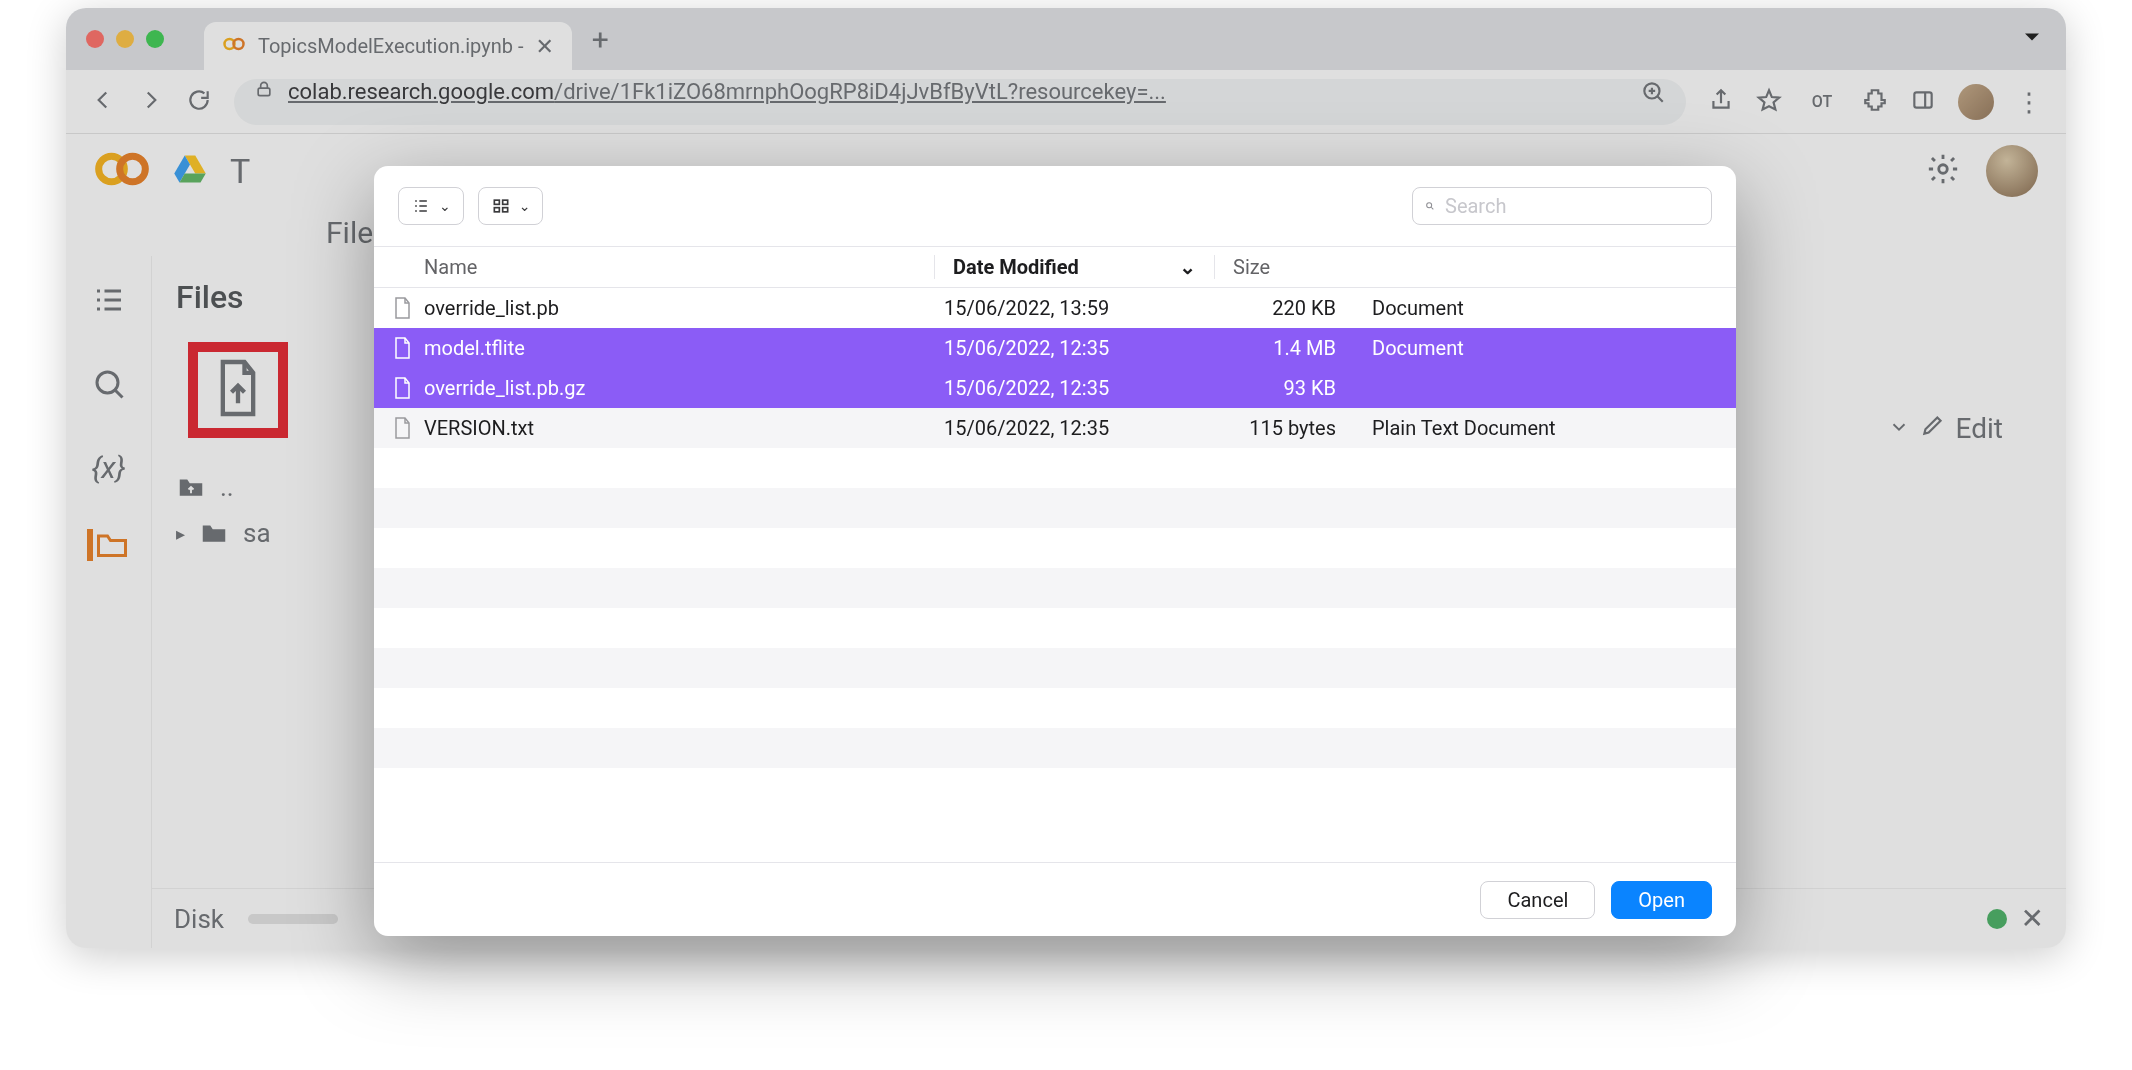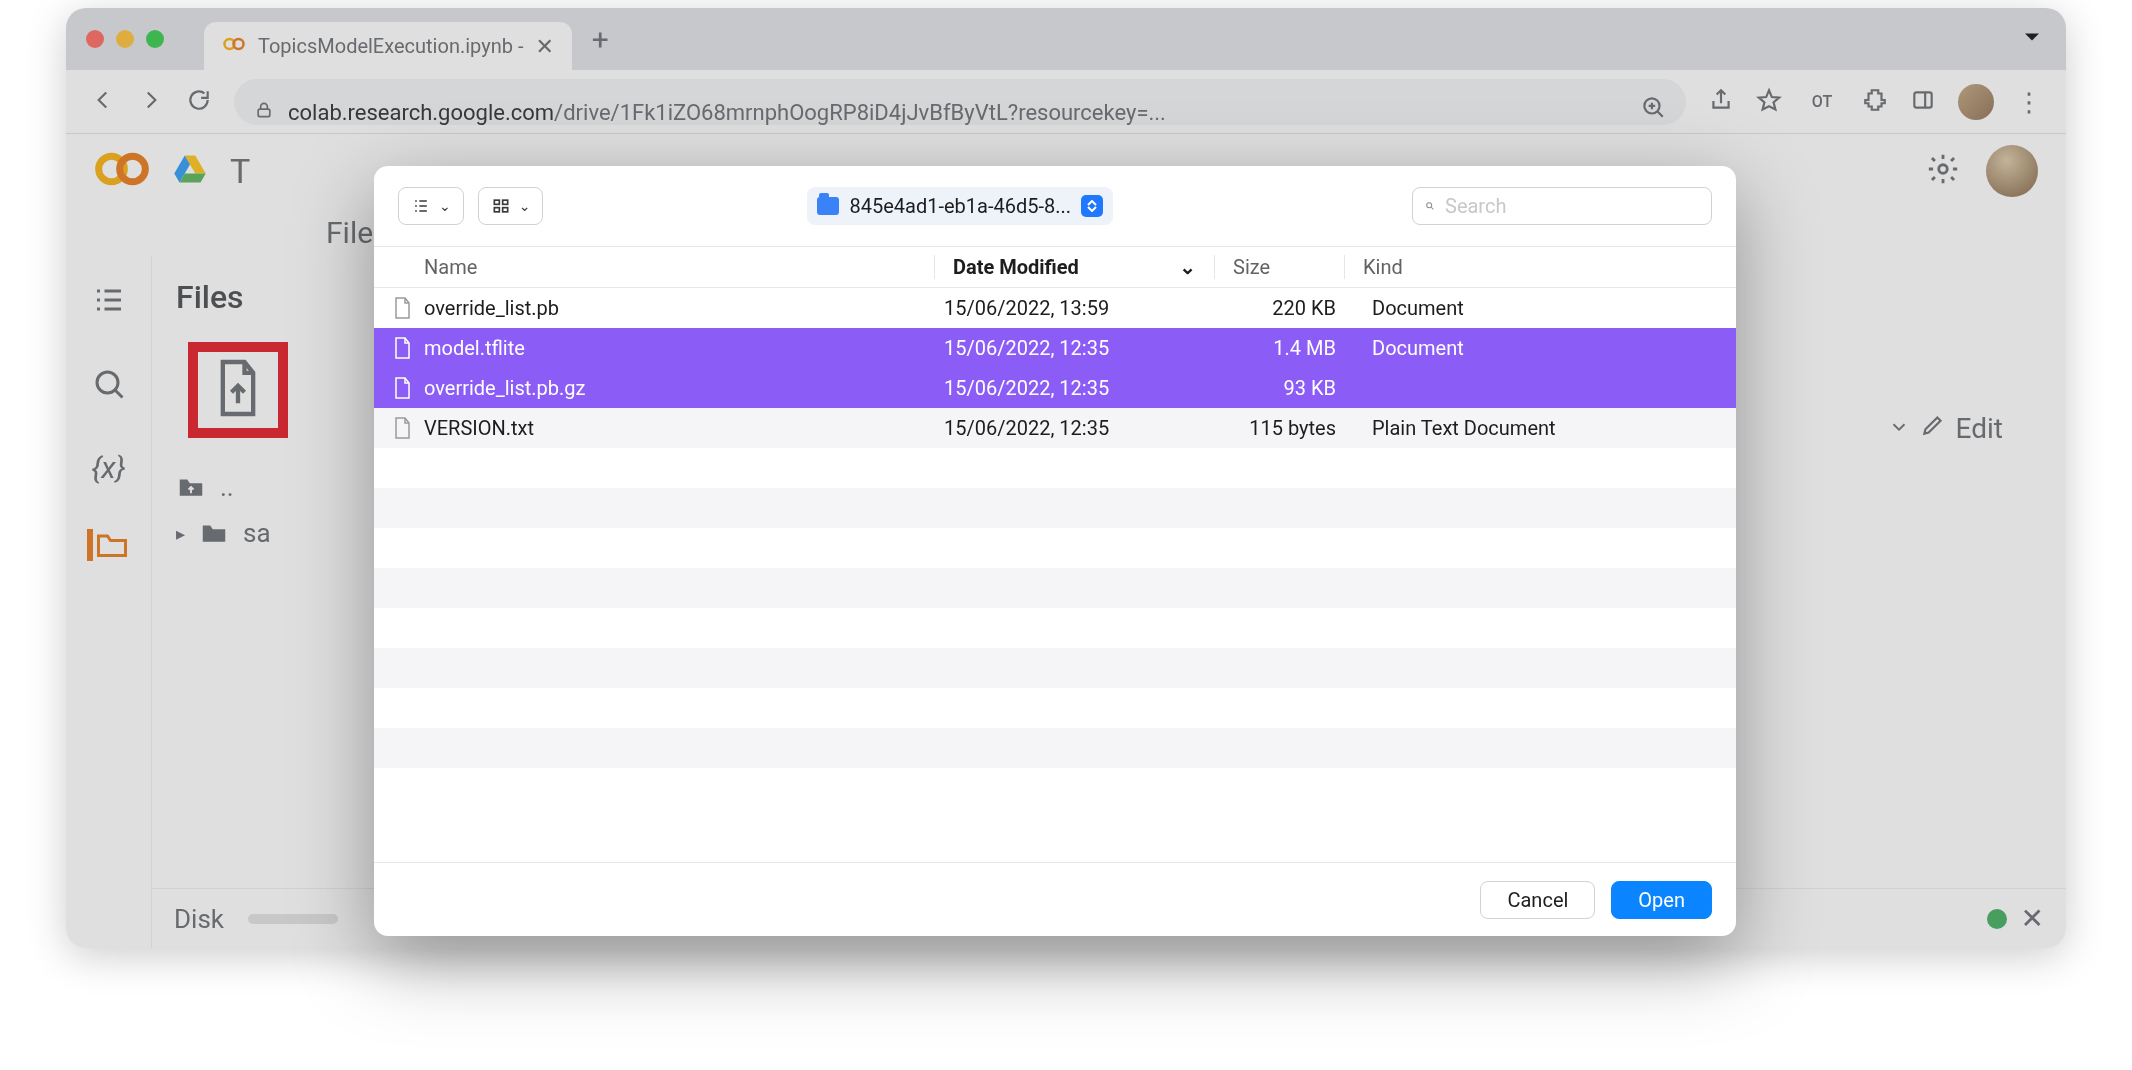--- a/index.html
+++ b/index.html
@@ -51,24 +51,25 @@
   display: flex; align-items: center;
   padding: 0 24px; gap: 22px;
   color: #5f6368;
 }
 .urlbar svg { width: 26px; height: 26px; fill: none; stroke: #5f6368; stroke-width: 2; }
 .omnibox {
   flex: 1;
   background: #f1f3f4;
   border-radius: 30px;
   height: 46px;
-  display: flex; align-items: flex-end;
+  display: flex; align-items: flex-start;
   padding: 0 20px;
   font-size: 22px;
   gap: 14px;
+  text-decoration: underline;
 }
 .omnibox .lock svg { width: 20px; height: 20px; stroke: #5f6368; }
 .omnibox .url { color: #5f6368; flex:1; overflow:hidden; white-space:nowrap; }
 .omnibox .url .dark { color: #202124; }
 .omnibox .zoom, .urlbar .share, .urlbar .star, .urlbar .ext, .urlbar .panel { color:#5f6368; }
 .ot-chip { width:36px; height:36px; border-radius:50%; display:flex; align-items:center; justify-content:center; font-size:16px; color:#5f6368; font-weight:500; }
 .avatar { width: 36px; height: 36px; border-radius: 50%; background: linear-gradient(135deg,#bfa07a,#8a6a4a); }
 .threedot { color:#5f6368; font-size:26px; }
 
 
@@ -393,49 +394,36 @@
     </div>
     <div class="seg">
       <svg viewBox="0 0 24 24">
           <rect x="4" y="5" width="6" height="5"></rect>
           <rect x="14" y="5" width="6" height="5"></rect>
           <rect x="4" y="14" width="6" height="5"></rect>
           <rect x="14" y="14" width="6" height="5"></rect>
         </svg>
       <span class="chev">⌄</span>
     </div>
-    <div class="pathpop">
-      <div class="fld"></div>
-      <span class="name">845e4ad1-eb1a-46d5-8...</span>
-      <div class="popbtn">
-        <svg viewBox="0 0 10 6">
-            <path d="M1 5l4-4 4 4"></path>
-          </svg>
-        <svg viewBox="0 0 10 6">
-            <path d="M1 1l4 4 4-4"></path>
-          </svg>
-      </div>
-    </div>
     <div class="dlg-search">
       <svg viewBox="0 0 24 24">
           <circle cx="10" cy="10" r="6"></circle>
           <path d="M15 15l5 5"></path>
         </svg>
       <input placeholder="Search" style="">
     </div>
   </div>
 
   <div class="dlg-headers">
     <div class="col name">Name</div>
     <div class="col date">
       <span>Date Modified</span>
       <span class="chev">⌄</span>
     </div>
     <div class="col size">Size</div>
-    <div class="col kind">Kind</div>
   </div>
 
   <div class="dlg-list" id="dlg-list">
       <div class="row">
         <span class="icon">
           <svg viewBox="0 0 18 22">
             <path d="M3 1h9l4 5v15H3z" fill="none" stroke="#9a9a9e" stroke-width="1.5"></path>
             <path d="M12 1v5h4" fill="none" stroke="#9a9a9e" stroke-width="1.5"></path>
           </svg>
         </span>

